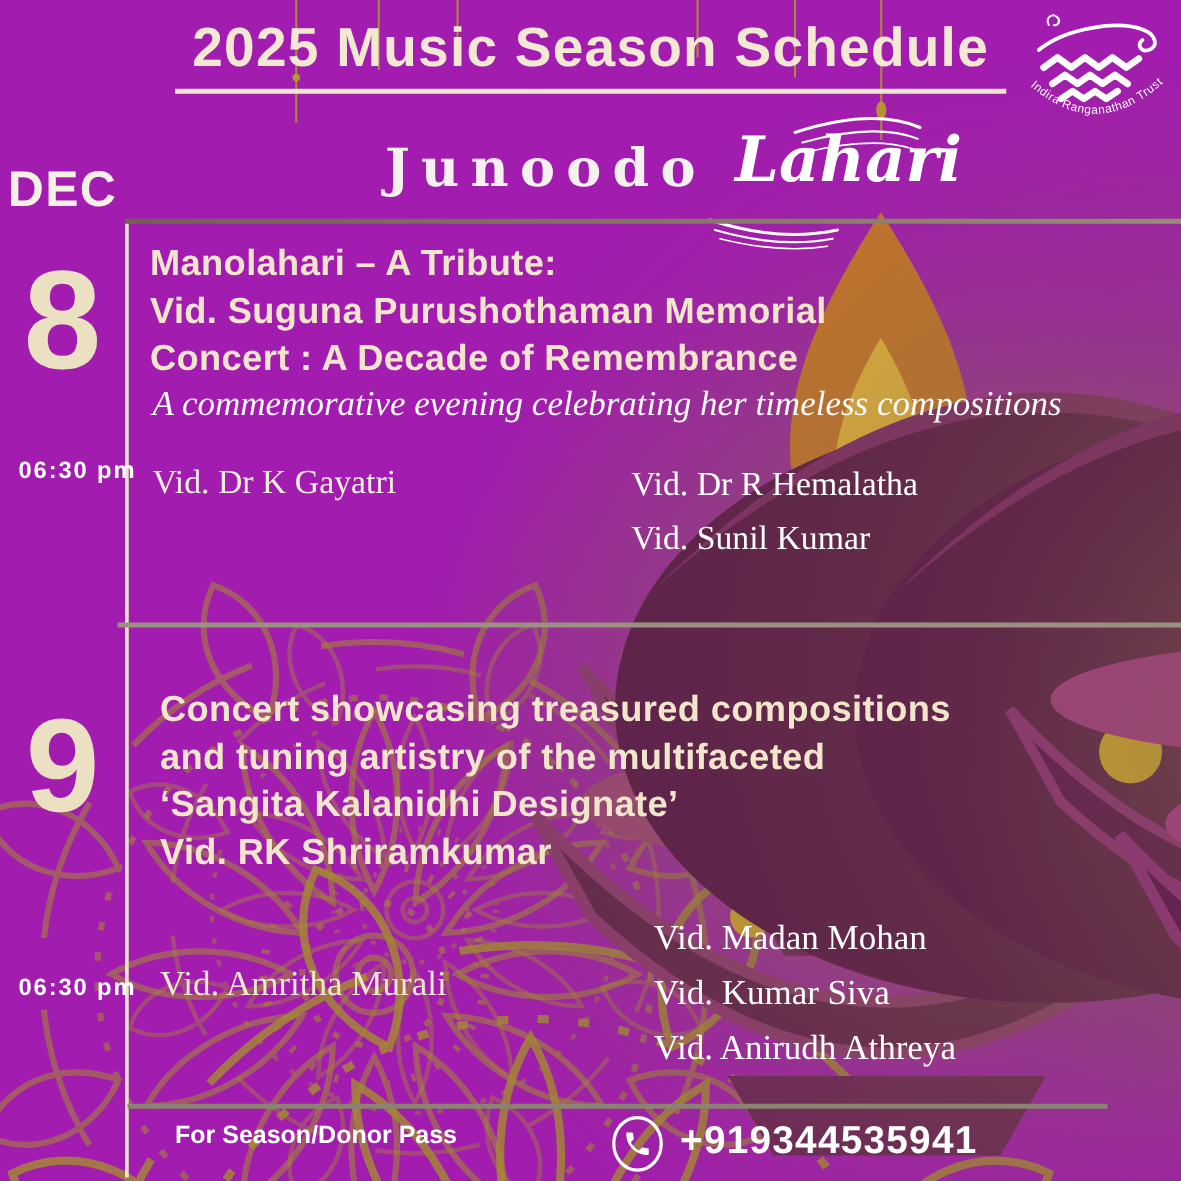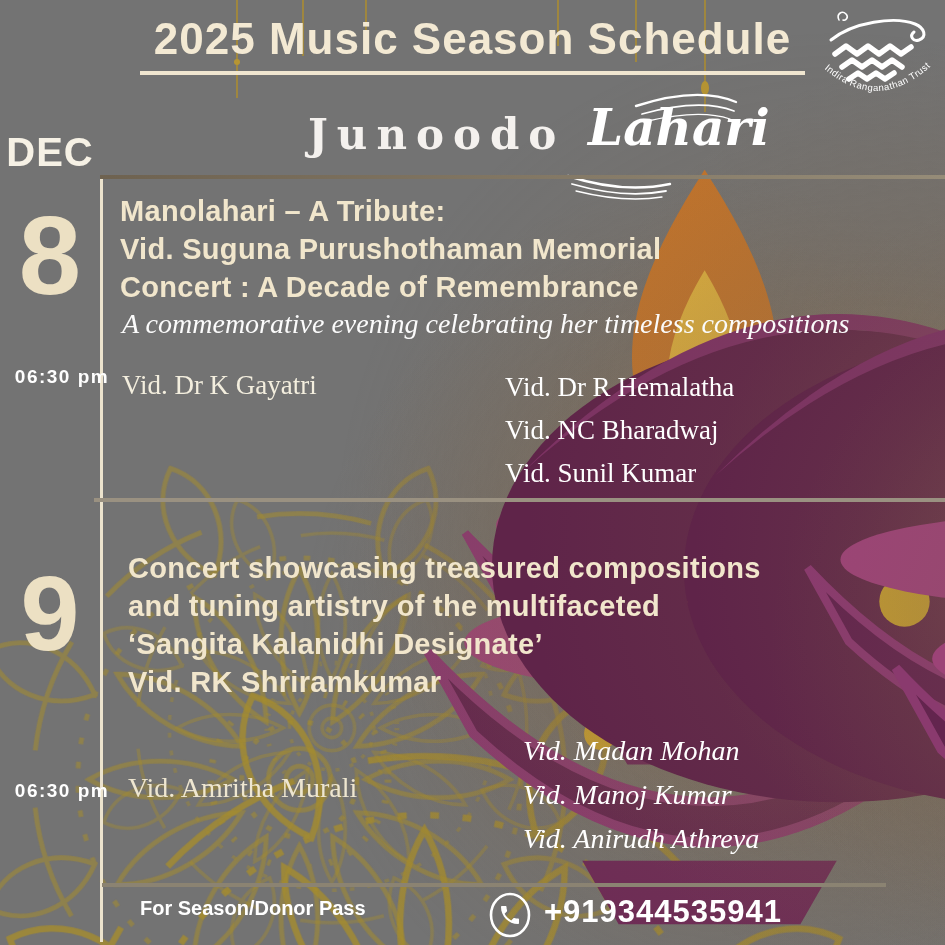--- a/index.html
+++ b/index.html
@@ -1,18 +1,18 @@
 <!DOCTYPE html>
 <html><head>
 <meta charset="utf-8">
 <style>
   html,body{margin:0;padding:0;background:#171414;}
   .poster{
     position:relative; width:945px; height:945px; overflow:hidden;
-    background:#737373;
+    background:#a21caf;
     font-family:"Liberation Sans", sans-serif;
   }
   .abs{position:absolute;}
   
   .deco{position:absolute; left:0; top:0; pointer-events:none;}
   
   .title-wrap{left:0; right:0; top:14px; text-align:center;}
   .title{
     display:inline-block; font-weight:700; font-size:44px; letter-spacing:1px;
     color:#f3e9d3; border-bottom:4px solid #f0e6d0; padding:0 14px 7px 14px;
@@ -47,21 +47,21 @@
   .etitle{font-weight:700; font-size:29px; line-height:38px; letter-spacing:.3px; color:#f1e6cc;}
   .e1-title{left:120px; top:192px;}
   .e2-title{left:128px; top:549px;}
   .e1-sub{left:122px; top:308px; font-family:"Liberation Serif", serif;
     font-style:italic; font-size:28px; color:#fbfbfb;}
   .lead{font-family:"Liberation Serif", serif;}
   .e1-lead{left:122px; top:370px; font-size:27px; color:#f3eede;}
   .e2-lead{left:128px; top:772px; font-size:28px; color:#eee6d0;}
   .acc{font-family:"Liberation Serif", serif; color:#ffffff;}
   .e1-acc{left:505px; top:366px; font-size:27px; line-height:43px;}
-  .e2-acc{left:523px; top:729px; font-size:28px; line-height:44px;font-style:italic;}
+  .e2-acc{left:523px; top:729px; font-size:28px; line-height:44px;}
   
   .f-label{left:140px; top:897px; font-weight:700; font-size:20px; color:#ffffff;}
   .f-phoneicon{left:486px; top:891px;}
   .f-phone{left:544px; top:894px; font-weight:700; font-size:31px; letter-spacing:1px; color:#ffffff;}
 </style>
 </head>
 <body>
 
 <div class="poster">
 
@@ -199,34 +199,33 @@
 
   <div class="abs etitle e1-title">
     <div>Manolahari – A Tribute:</div>
     <div>Vid. Suguna Purushothaman Memorial</div>
     <div>Concert : A Decade of Remembrance</div>
   </div>
   <div class="abs lead e1-lead">Vid. Dr K Gayatri</div>
   <div class="abs e1-sub">A commemorative evening celebrating her timeless compositions</div>
   <div class="abs acc e1-acc">
     <div>Vid. Dr R Hemalatha</div>
-    <div>Vid. NC Bharadwaj</div>
     <div>Vid. Sunil Kumar</div>
   </div>
 
   <div class="abs etitle e2-title">
     <div>Concert showcasing treasured compositions</div>
     <div>and tuning artistry of the multifaceted</div>
     <div>‘Sangita Kalanidhi Designate’</div>
     <div>Vid. RK Shriramkumar</div>
   </div>
   <div class="abs lead e2-lead">Vid. Amritha Murali</div>
   <div class="abs acc e2-acc">
     <div>Vid. Madan Mohan</div>
-    <div>Vid. Manoj Kumar</div>
+    <div>Vid. Kumar Siva</div>
     <div>Vid. Anirudh Athreya</div>
   </div>
 
   <div class="abs f-label">For Season/Donor Pass</div>
   <svg class="abs f-phoneicon" width="48" height="48" viewBox="0 0 48 48">
     <ellipse cx="24" cy="24" rx="19" ry="21" fill="none" stroke="#ffffff" stroke-width="2.6"></ellipse>
     <path transform="translate(12,12)" fill="#ffffff" d="M6.62 10.79c1.44 2.83 3.76 5.14 6.59 6.59l2.2-2.21c.27-.27.67-.36 1.02-.24 1.12.37 2.33.57 3.57.57.55 0 1 .45 1 1V20c0 .55-.45 1-1 1-9.39 0-17-7.61-17-17 0-.55.45-1 1-1h3.5c.55 0 1 .45 1 1 0 1.25.2 2.45.57 3.57.11.35.03.74-.25 1.02l-2.2 2.2z"></path>
   </svg>
   <div class="abs f-phone">+919344535941</div>
 

